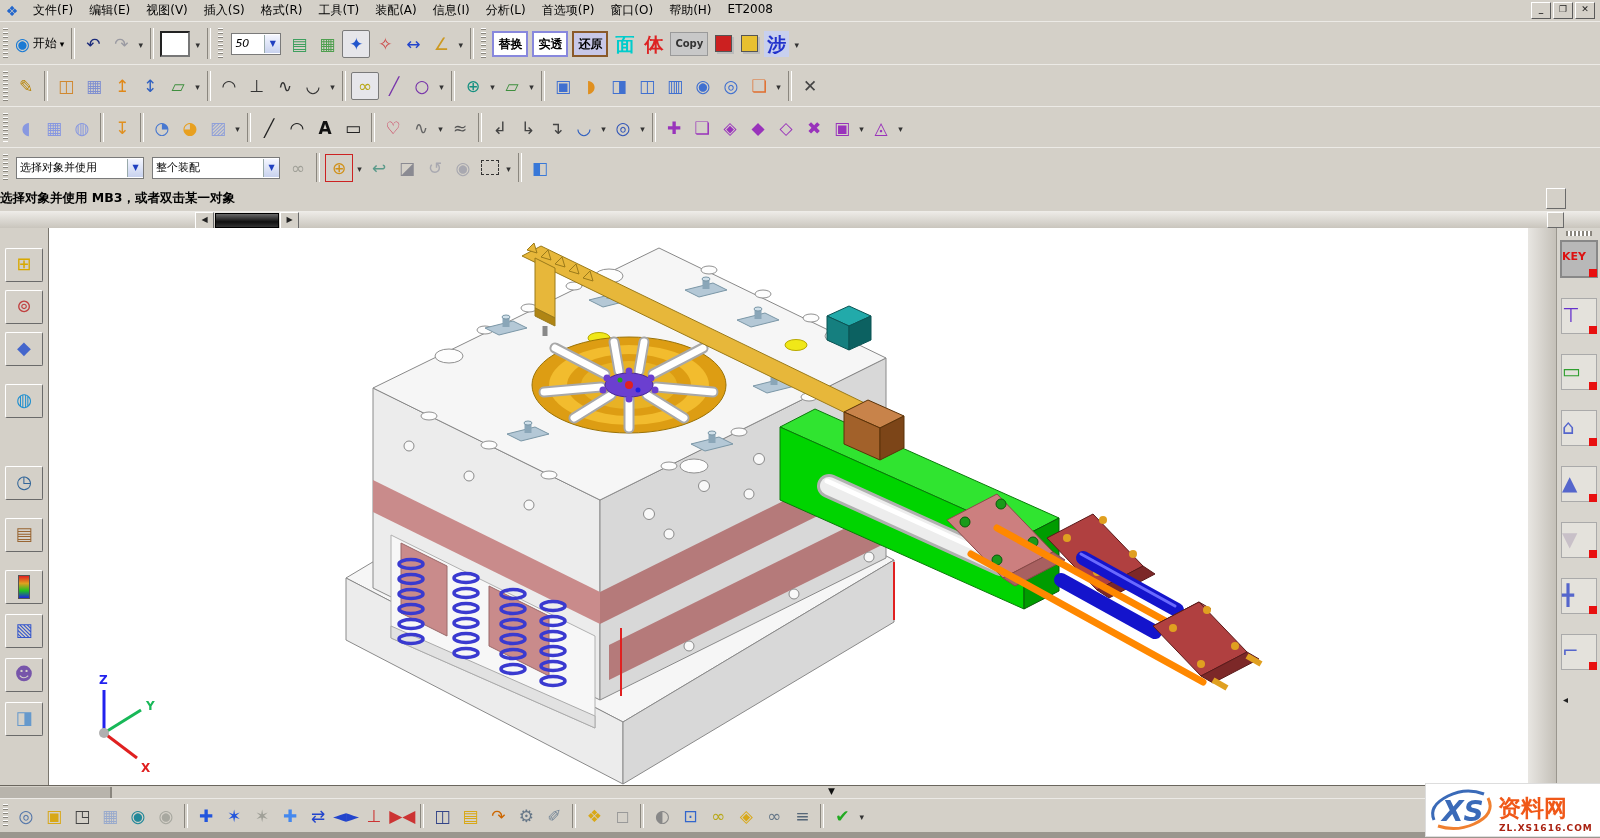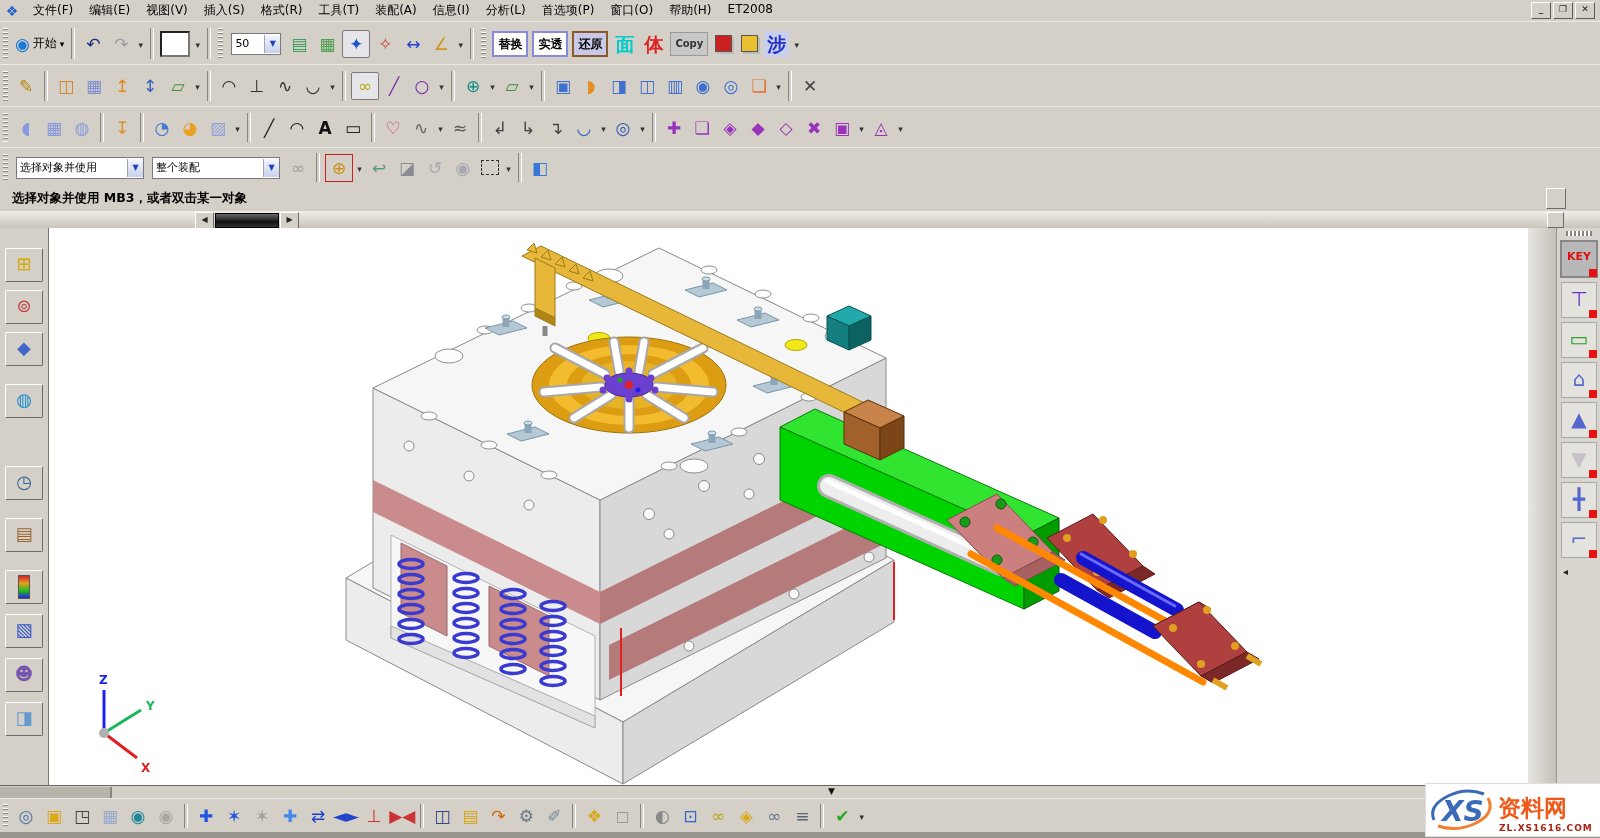--- a/index.html
+++ b/index.html
@@ -48,21 +48,21 @@
   .i-cube{width:26px;height:26px;display:flex;align-items:center;justify-content:center;}
   .cu{width:15px;height:15px;display:inline-block;border:1px solid #555;box-shadow:2px 2px 0 #bbb;}
   .i-marquee{width:26px;height:26px;display:flex;align-items:center;justify-content:center;}
   .mq{width:16px;height:13px;border:1px dashed #333;display:inline-block;}
   .i-scrollbtn{width:17px;height:15px;background:var(--chrome);border:1px solid;border-color:#fff #6a6a6a #6a6a6a #fff;
                font-size:8px;text-align:center;line-height:14px;color:#222;}
   .i-thumb{width:62px;height:13px;margin:1px 1px;background:linear-gradient(#6a6a6a,#111 60%,#333);border:1px solid #000;}
   
   #statusbar{position:absolute;left:0;top:186px;width:1600px;height:25px;background:var(--chrome);
              border-bottom:1px solid #9a968e;display:flex;align-items:center;}
-  #statusbar .txt{font-weight:bold;font-size:12.5px;padding-left:12px;}
+  #statusbar .txt{font-weight:bold;font-size:12.5px;padding-left:0;}
   #statusbox{position:absolute;right:34px;top:2px;width:18px;height:19px;background:var(--chrome);
              border:1px solid;border-color:#fff #6a6a6a #6a6a6a #fff;}
   #scrollstrip{position:absolute;left:0;top:211px;width:1600px;height:17px;
                background:linear-gradient(#efede9,#c9c5bd);}
   #scrollctl{position:absolute;left:195px;top:1px;display:flex;}
   #stripbox{position:absolute;right:36px;top:1px;width:15px;height:14px;background:var(--chrome);
             border:1px solid;border-color:#fff #6a6a6a #6a6a6a #fff;}
   
   #main{position:absolute;left:0;top:228px;width:1600px;height:557px;}
   #leftbar{position:absolute;left:0;top:0;width:48px;height:557px;background:var(--chrome);
@@ -73,22 +73,22 @@
   .rb{display:inline-block;width:10px;height:22px;margin-top:4px;
       background:linear-gradient(#e02020,#e0a020,#20c020,#2020e0);border:1px solid #555;}
   #canvas{position:absolute;left:48px;top:0;width:1480px;height:557px;background:var(--canvas,#fff);
           border-left:1px solid #7a766e;}
   #gutter{position:absolute;left:1528px;top:0;width:28px;height:557px;
           background:linear-gradient(to right,#e8e6e2,#c4c0b8);}
   #rightbar{position:absolute;left:1556px;top:0;width:44px;height:557px;background:#d8d5ce;
             border-left:1px solid #9a968e;display:flex;flex-direction:column;align-items:center;}
   #rightbar .grip-h{width:26px;height:5px;margin:3px 0 4px 0;
       background:repeating-linear-gradient(to right,#8a867e 0 2px,#fff 2px 4px);}
-  .i-tile{position:relative;width:34px;height:34px;margin-bottom:4px;background:#e4e2dc;flex:none;
-          border:1px solid #aaa;font-size:20px;text-align:center;line-height:32px;cursor:default;}
+  .i-tile{position:relative;width:34px;height:34px;margin-bottom:20px;background:#e4e2dc;flex:none;
+          border:1px solid #aaa;font-size:20px;text-align:left;line-height:32px;cursor:default;}
   .i-tile.keytile{background:#b8b8b8;border:2px solid #888;font-size:11px;font-weight:bold;line-height:30px;}
   .i-tile .badge{position:absolute;right:-1px;bottom:-1px;width:8px;height:8px;background:#e81010;}
   .i-panelarrow{font-size:10px;color:#222;margin-top:4px;align-self:flex-start;padding-left:6px;}
   
   #bottomstrip{position:absolute;left:0;top:785px;width:1600px;height:13px;background:var(--chrome);
                border-top:1px solid #6a665e;}
   #bottomstrip .cap{position:absolute;left:0;top:1px;width:110px;height:11px;background:#b8b4ac;
                     border-right:2px solid #8a867e;}
   #collapsearrow{position:absolute;left:828px;top:0px;font-size:9px;color:#111;}
   #bottombar{position:absolute;left:0;top:798px;width:1600px;height:34px;background:var(--chrome);
@@ -142,21 +142,21 @@
       <div class="i-icon" style="color: rgb(154, 154, 162);">↷</div>
       <div class="i-arrow">▾</div>
       <div class="i-sep"></div>
       <div class="i-swatch">
         <span class="sw"></span>
       </div>
       <div class="i-arrow">▾</div>
       <div class="i-sep"></div>
       <div class="i-grip"></div>
       <div class="i-combo">
-        <span class="cfield" style="width: 26px;">50</span>
+        <span class="cfield" style="width: 26px; font-style: italic;">50</span>
         <span class="cbtn">▼</span>
       </div>
       <div class="i-icon" style="color: rgb(63, 159, 95);">▤</div>
       <div class="i-icon" style="color: rgb(79, 159, 79);">▦</div>
       <div class="i-icon boxed" style="color: rgb(34, 85, 204);">✦</div>
       <div class="i-icon" style="color: rgb(204, 68, 68);">✧</div>
       <div class="i-icon" style="color: rgb(34, 68, 204);">↔</div>
       <div class="i-icon" style="color: rgb(204, 153, 34);">∠</div>
       <div class="i-arrow">▾</div>
       <div class="i-sep"></div>

